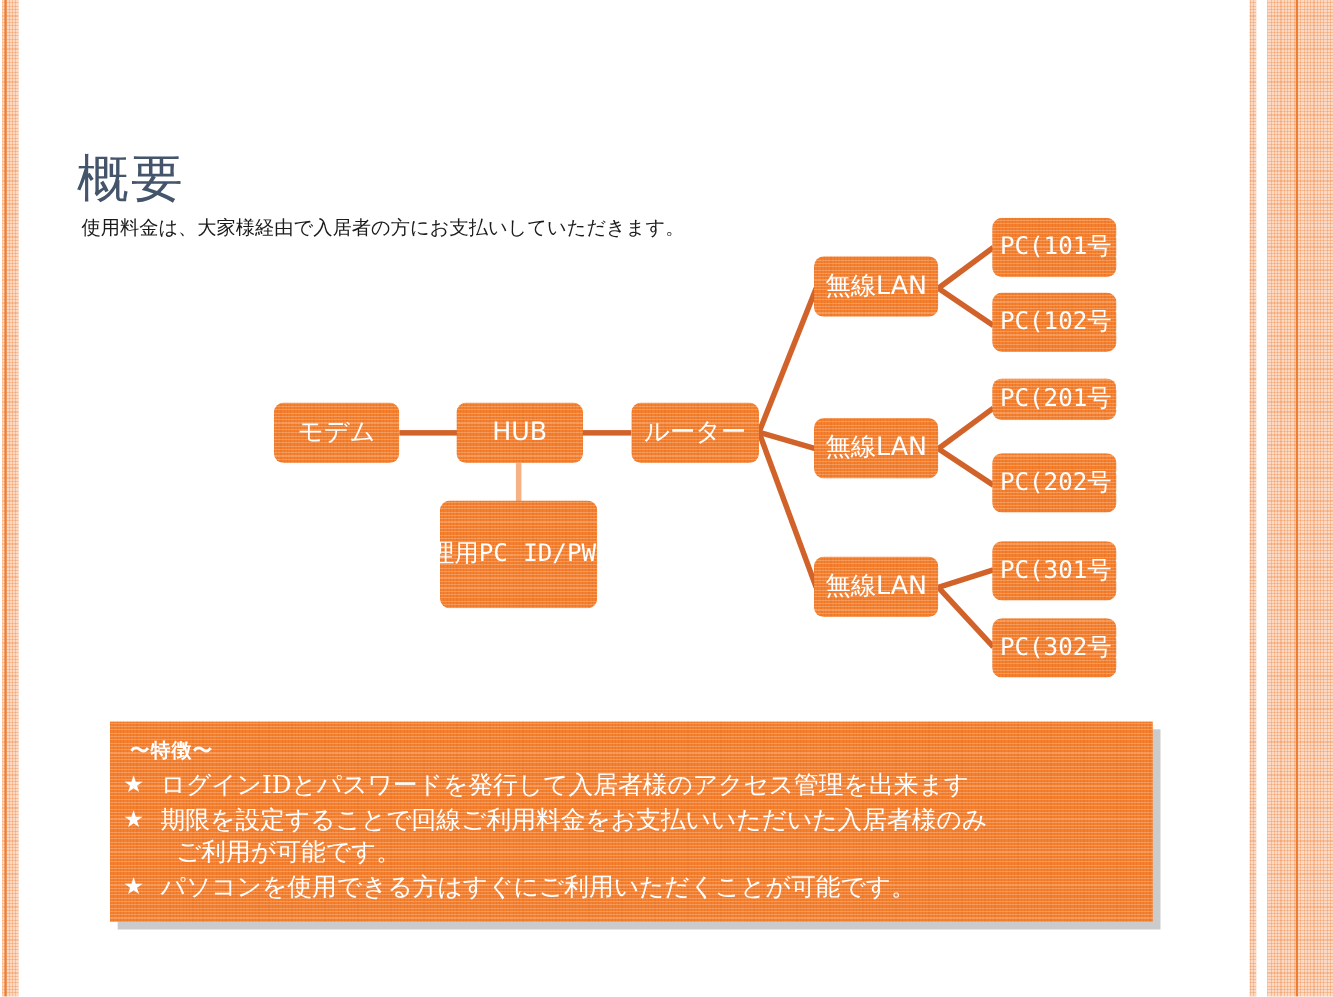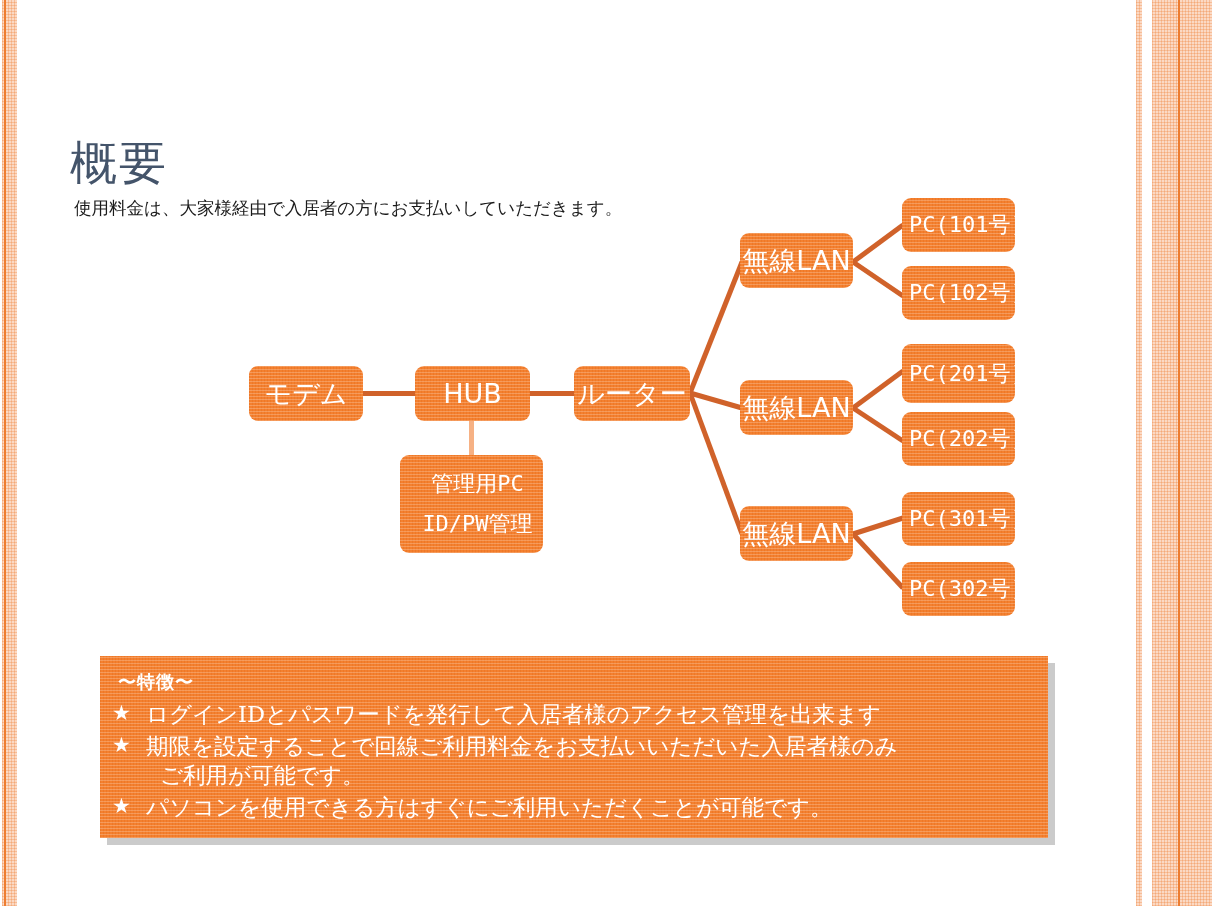--- a/index.html
+++ b/index.html
@@ -84,32 +84,32 @@
     display: flex;
     align-items: center;
     justify-content: center;
     text-align: left;
     box-sizing: border-box;
     line-height: 1.18;
     white-space: nowrap;
   }
   .node-jp {
     font-family: "DejaVu Sans", "Liberation Sans", sans-serif;
-    font-size: 27px;
+    font-size: 23px;
   }
   .node-pc {
     font-family: "DejaVu Sans Mono", "Liberation Mono", monospace;
     font-size: 22px;
     justify-content: flex-start;
     padding-left: 7px;
   }
   .node-mgmt {
     font-family: "DejaVu Sans Mono", "Liberation Mono", monospace;
     font-size: 22px;
-    flex-direction: column;
+    flex-direction: row;
     gap: 14px;
     padding-left: 12px;
   }
 
   
   .link-h {
     position: absolute;
     height: 5px;
     background: #d0622a;
   }
@@ -226,21 +226,21 @@
 <div class="node node-jp tex" style="left:740px; top:506px; width:113px; height:55px;">
   <span>無線LAN</span>
 </div>
 
 <div class="node node-pc tex" style="left:902px; top:198px; width:113px; height:54px;">
   <span>PC(101号)</span>
 </div>
 <div class="node node-pc tex" style="left:902px; top:266px; width:113px; height:54px;">
   <span>PC(102号)</span>
 </div>
-<div class="node node-pc tex" style="left:902px; top:344px; width:113px; height:59px;">
+<div class="node node-pc tex" style="left:902px; top:344px; width:113px; height:38px;">
   <span>PC(201号)</span>
 </div>
 <div class="node node-pc tex" style="left:902px; top:412px; width:113px; height:54px;">
   <span>PC(202号)</span>
 </div>
 <div class="node node-pc tex" style="left:902px; top:492px; width:113px; height:54px;">
   <span>PC(301号)</span>
 </div>
 <div class="node node-pc tex" style="left:902px; top:562px; width:113px; height:54px;">
   <span>PC(302号)</span>

